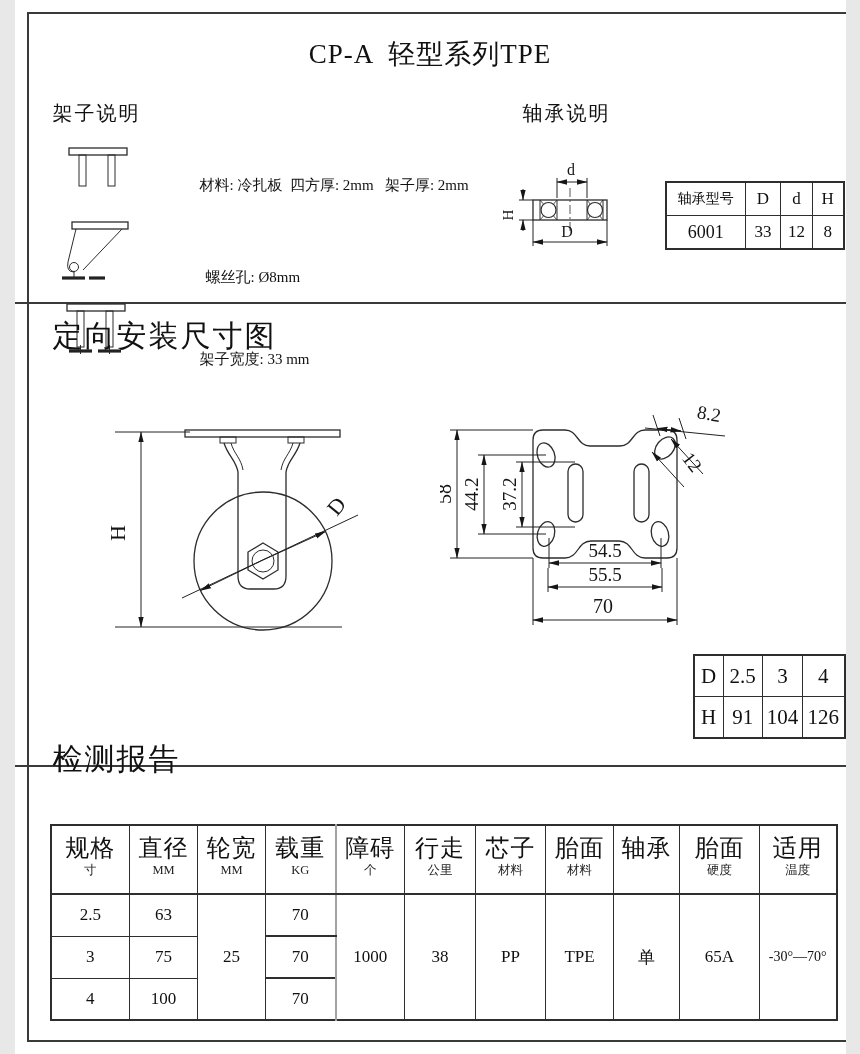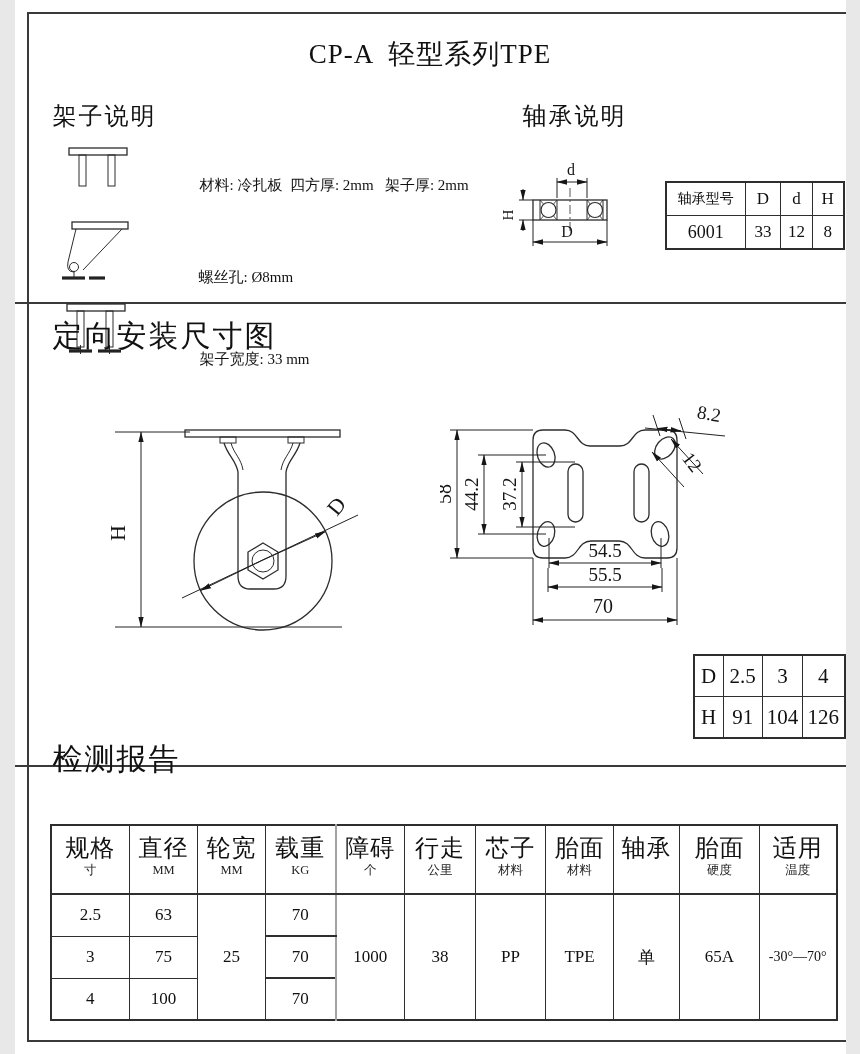--- a/index.html
+++ b/index.html
@@ -6,21 +6,21 @@
   .page{
     position:relative;width:831px;height:1054px;background:#ffffff;
     font-family:"Liberation Serif","DejaVu Serif",serif;color:#111;
     overflow:hidden;margin:0 auto;
   }
   .frame{position:absolute;left:12px;top:12px;width:832px;height:1026px;border:2px solid #3a3a3a;}
   .divider{position:absolute;left:0;width:860px;height:0;border-top:2px solid #3a3a3a;}
   .abs{position:absolute;}
   .doc-title{position:absolute;left:0;top:36px;width:100%;text-align:center;
     font-size:27px;letter-spacing:1px;white-space:pre;}
-  .sec-heading{position:absolute;font-size:24px;letter-spacing:2px;}
+  .sec-heading{position:absolute;font-size:20px;letter-spacing:2px;}
   .sec-heading.big{font-size:30px;}
   .note-text{position:absolute;font-size:15px;white-space:pre;margin-top:20px;}
   svg{display:block;}
   svg .ol{fill:none;stroke:#2c2c2c;stroke-width:1.3;}
   svg .thin{fill:none;stroke:#2c2c2c;stroke-width:1;}
   svg .dim{fill:none;stroke:#222;stroke-width:1;}
   svg .cl{fill:none;stroke:#444;stroke-width:0.9;stroke-dasharray:9 3 2 3;}
   svg .hatch{fill:none;stroke:#2c2c2c;stroke-width:0.8;}
   svg text{fill:#161616;font-family:"Liberation Serif","DejaVu Serif",serif;}
   svg .foot{stroke:#222;stroke-width:3.2;}
@@ -73,21 +73,21 @@
   <svg class="abs" style="left:45px;top:220px" width="70" height="68" viewBox="0 0 70 68">
     <rect class="ol" x="12" y="2" width="56" height="7"></rect>
     <path class="thin" d="M16,9 L8,42"></path>
     <path class="thin" d="M62,9 L23,50"></path>
     <path class="thin" d="M8,42 Q6,52 14,52"></path>
     <circle class="thin" cx="14" cy="47" r="4.5"></circle>
     <line class="thin" x1="14" y1="51.5" x2="14" y2="58"></line>
     <line class="foot" x1="2" y1="58" x2="25" y2="58"></line>
     <line class="foot" x1="29" y1="58" x2="45" y2="58"></line>
   </svg>
-  <div class="note-text" style="left:184px;top:248px">螺丝孔: Ø8mm</div>
+  <div class="note-text" style="left:191px;top:248px">螺丝孔: Ø8mm</div>
 
   <svg class="abs" style="left:50px;top:298px" width="62" height="62" viewBox="0 0 62 62">
     <rect class="ol" x="2" y="6" width="58" height="7"></rect>
     <rect class="thin" x="12" y="13" width="7" height="36"></rect>
     <rect class="thin" x="41" y="13" width="7" height="36"></rect>
     <line class="thin" x1="15.5" y1="47" x2="15.5" y2="56"></line>
     <line class="thin" x1="44.5" y1="47" x2="44.5" y2="56"></line>
     <line class="foot" x1="4" y1="53" x2="27" y2="53"></line>
     <line class="foot" x1="33" y1="53" x2="56" y2="53"></line>
   </svg>

